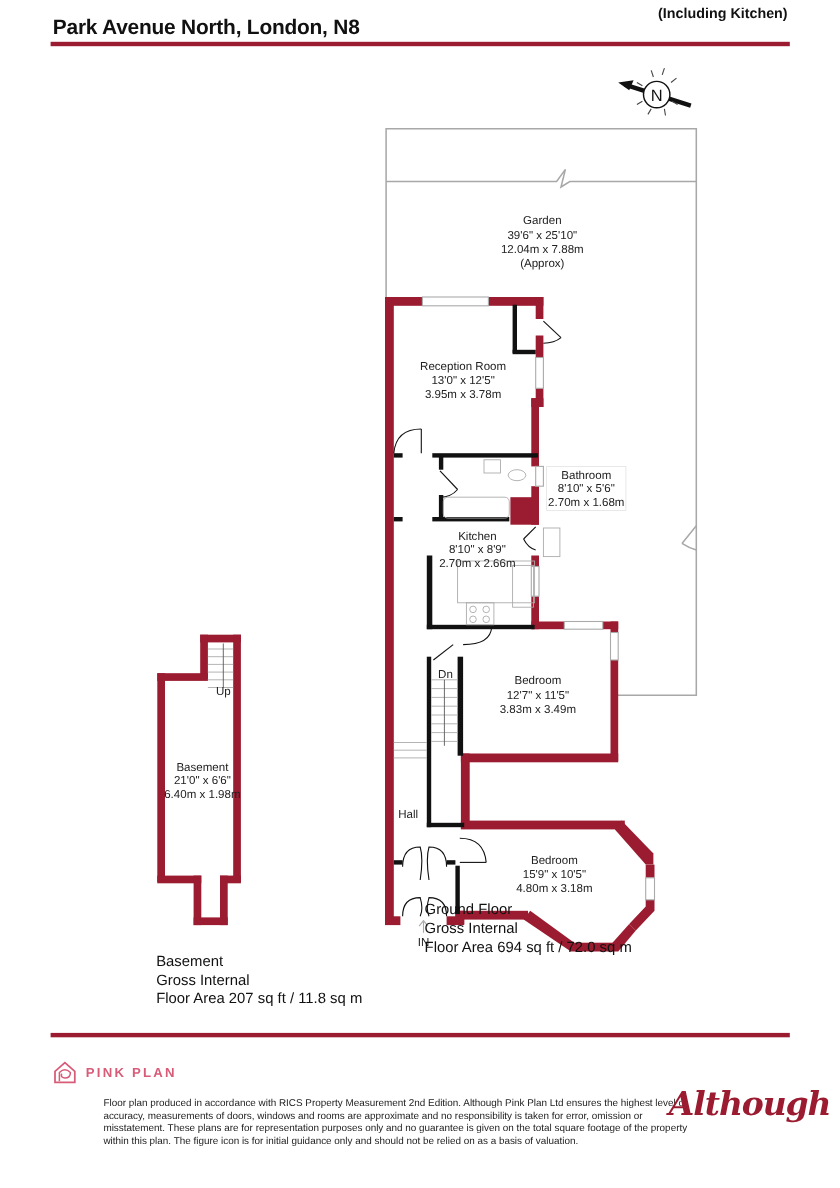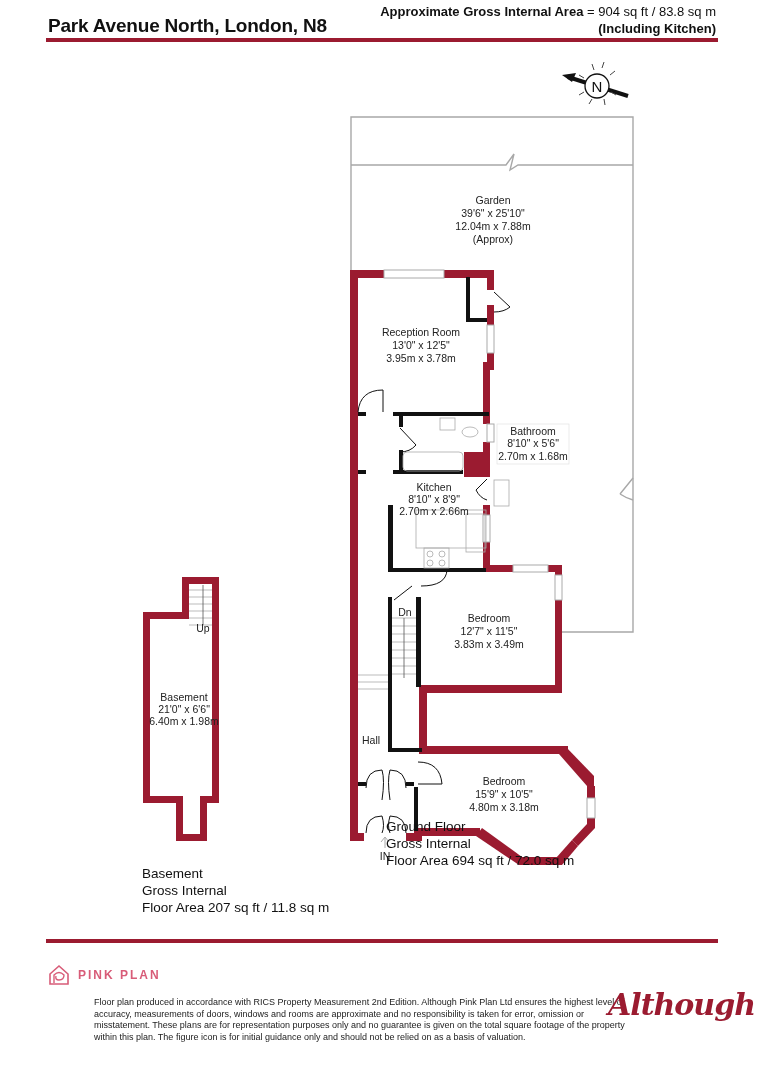--- a/index.html
+++ b/index.html
@@ -15,21 +15,20 @@
   .pp-logo { position:absolute; left:48px; top:964px; display:flex; align-items:center; gap:8px; }
   .pp-text { color:#d85c78; font-size:12px; letter-spacing:2px; font-weight:bold; }
   .disclaimer { position:absolute; left:46px; top:997px; width:540px; font-size:9px; line-height:11.5px; color:#222;margin-left:48px; }
   .castles { position:absolute; left:608px; top:987px; font-family:"DejaVu Serif", serif; font-size:30px; color:#9b1b30; font-weight:bold; font-style:italic; letter-spacing:-1px; }
 </style>
 </head>
 <body>
 
 <div class="hdr-title">Park Avenue North, London, N8</div>
 <div class="hdr-area">
-  <div><b>Approximate Gross Internal Area</b> <span>= 904 sq ft / 83.8 sq m</span></div>
   <div><b>(Including Kitchen)</b></div>
 </div>
 <div class="hdr-rule"></div>
 
 <svg class="plan" width="764" height="940" viewBox="0 0 764 940">
 
   <g>
     <line x1="568" y1="77" x2="628" y2="96" stroke="#111" stroke-width="4"></line>
     <polygon points="562,75 576,73 572,82" fill="#111"></polygon>
     <g stroke="#444" stroke-width="1">

